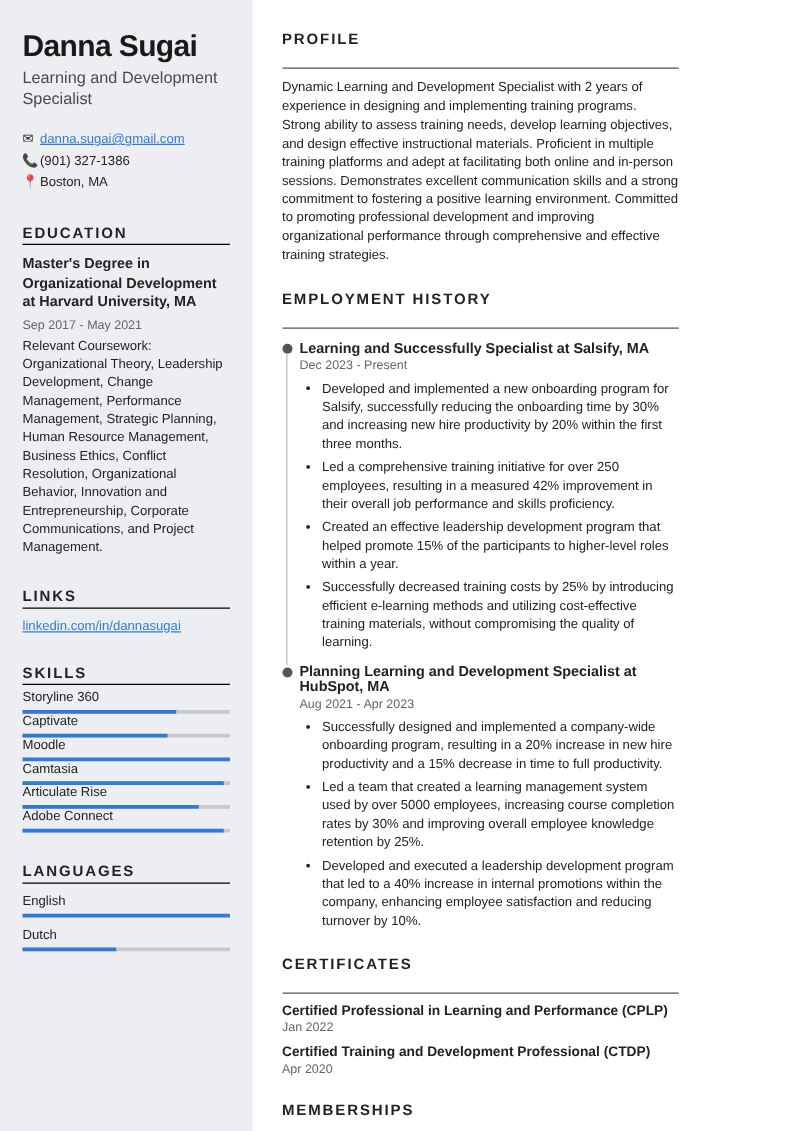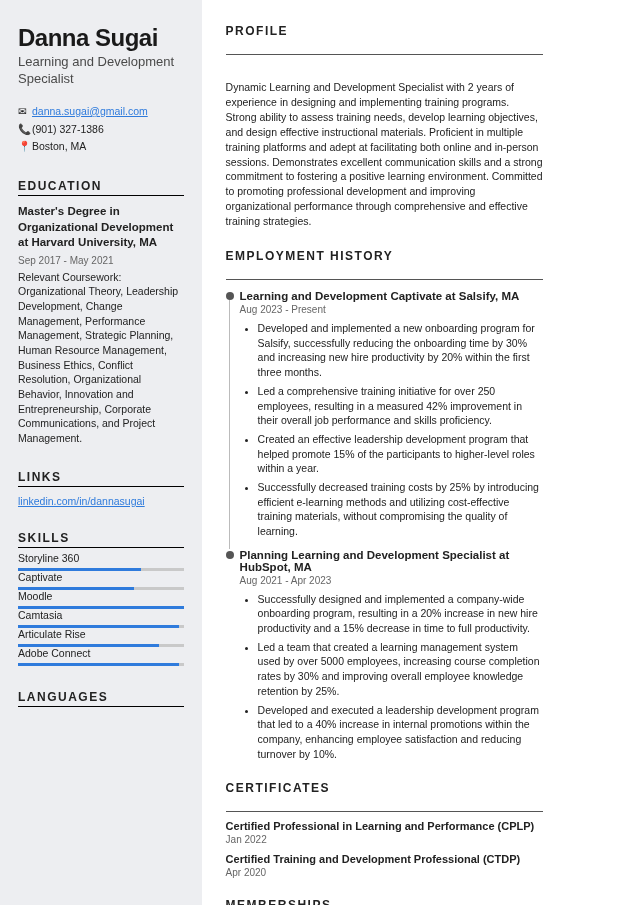--- a/index.html
+++ b/index.html
@@ -80,21 +80,21 @@
   .main-h {
     font-size: 12px;
     font-weight: 700;
     letter-spacing: 1.5px;
     margin-bottom: 4px;
     padding-bottom: 16px;
     border-bottom: 1px solid #555;
     text-transform: uppercase;
   }
   .main-h.mt { margin-top: 20px; }
-  .profile-text { font-size: 10.5px; line-height: 1.42; margin-top: 25px; }
+  .profile-text { font-size: 10.5px; line-height: 1.42; margin-top: 8px; }
   .job {
     position: relative;
     padding-left: 14px;
     margin-top: 10px;
   }
   .job::before {
     content: "";
     position: absolute;
     left: 0; top: 2px;
     width: 8px; height: 8px;
@@ -183,33 +183,47 @@
         </div>
         <div class="skill-row">
           <div class="skill-label">Adobe Connect</div>
           <div class="bar">
             <div class="bar-fill" style="width:97%"></div>
           </div>
         </div>
       </div>
 
     <div class="section-h">LANGUAGES</div>
+    <div id="langs-container">
+        <div class="lang-row">
+          <div class="skill-label">English</div>
+          <div class="bar">
+            <div class="bar-fill" style="width:100%"></div>
+          </div>
+        </div>
+        <div class="lang-row">
+          <div class="skill-label">Dutch</div>
+          <div class="bar">
+            <div class="bar-fill" style="width:45%"></div>
+          </div>
+        </div>
+      </div>
 
   </aside>
 
   <main class="main">
     <div class="main-h">PROFILE</div>
     <div class="profile-text">Dynamic Learning and Development Specialist with 2 years of experience in designing and implementing training programs. Strong ability to assess training needs, develop learning objectives, and design effective instructional materials. Proficient in multiple training platforms and adept at facilitating both online and in-person sessions. Demonstrates excellent communication skills and a strong commitment to fostering a positive learning environment. Committed to promoting professional development and improving organizational performance through comprehensive and effective training strategies.</div>
 
     <div class="main-h mt">EMPLOYMENT HISTORY</div>
     <div id="jobs-container">
         <div class="job">
           <div class="timeline-line"></div>
-          <div class="job-title">Learning and Development Captivate at Salsify, MA</div>
-          <div class="job-dates">Aug 2023 - Present</div>
+          <div class="job-title">Learning and Successfully Specialist at Salsify, MA</div>
+          <div class="job-dates">Dec 2023 - Present</div>
           <ul>
             <li>Developed and implemented a new onboarding program for Salsify, successfully reducing the onboarding time by 30% and increasing new hire productivity by 20% within the first three months.</li>
             <li>Led a comprehensive training initiative for over 250 employees, resulting in a measured 42% improvement in their overall job performance and skills proficiency.</li>
             <li>Created an effective leadership development program that helped promote 15% of the participants to higher-level roles within a year.</li>
             <li>Successfully decreased training costs by 25% by introducing efficient e-learning methods and utilizing cost-effective training materials, without compromising the quality of learning.</li>
           </ul>
         </div>
         <div class="job">
           <div class="job-title">Planning Learning and Development Specialist at HubSpot, MA</div>
           <div class="job-dates">Aug 2021 - Apr 2023</div>

